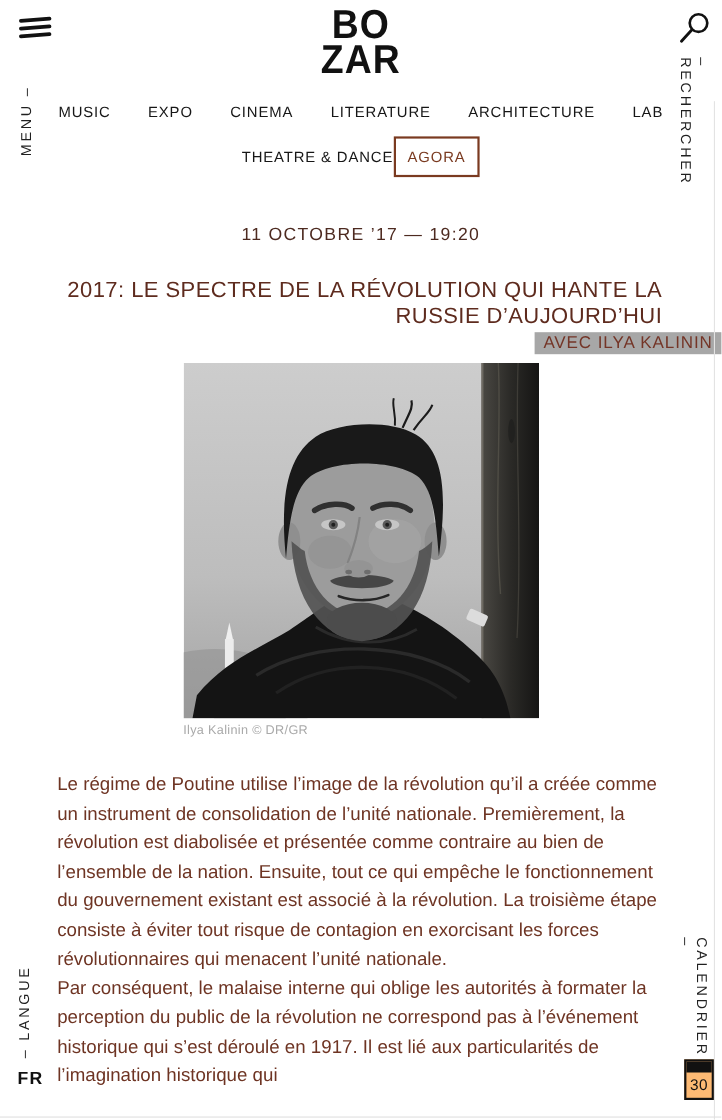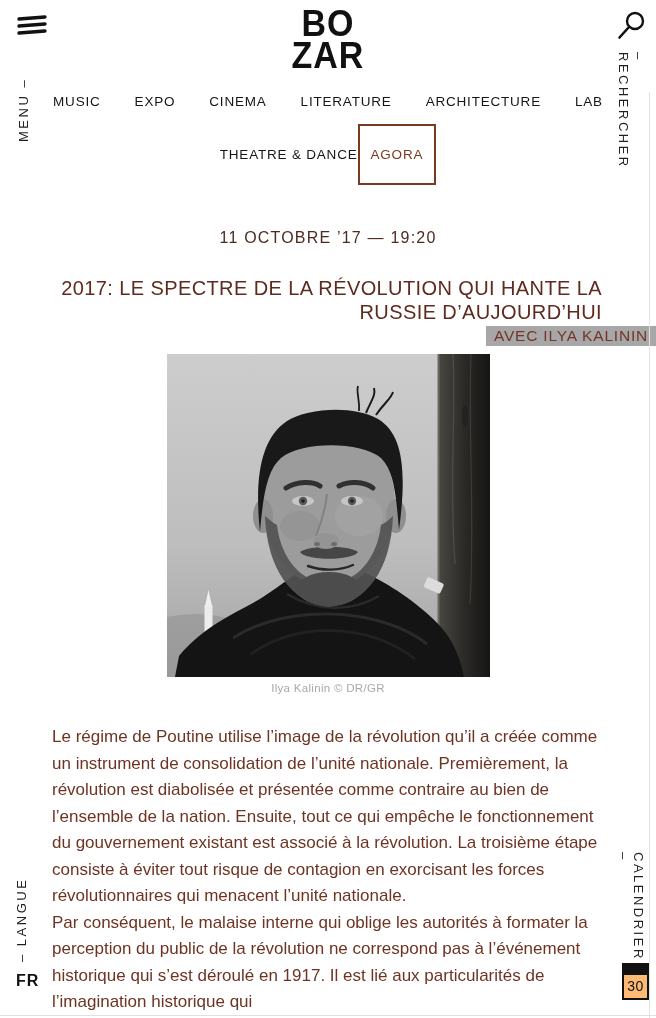--- a/index.html
+++ b/index.html
@@ -59,21 +59,21 @@
   .nav-row{display:flex;justify-content:center;align-items:center;}
   .nav-row1{gap:34px;}
   .nav-row2{margin-top:10px;}
   .nav-item{
     font-size:13.5px;letter-spacing:.8px;color:#161616;cursor:pointer;
     text-transform:uppercase;padding:5px 0;white-space:nowrap;
   }
   .nav-item.active{
     color:var(--accent-brown);
     border:2px solid var(--accent-brown);
-    padding:21px 11px;
+    padding:9px 11px;
   }
 
   
   .event-date{
     margin-top:44px;text-align:center;
     font-size:16px;letter-spacing:1.2px;color:#4d2a20;
   }
   .event-title{
     margin:30px auto 0;width:548px;text-align:right;
     font-size:20px;line-height:1.17;font-weight:400;letter-spacing:.4px;
@@ -81,21 +81,21 @@
   }
   .event-subtitle-wrap{text-align:right;margin-top:2px;}
   .event-subtitle{
     display:inline-block;background:var(--subtitle-bg);
     color:#743527;font-size:15.5px;letter-spacing:.8px;
     padding:1px 8px;text-transform:uppercase;
   }
   figure.photo{width:323px;margin:8px auto 0;}
   .photo svg{display:block;}
   figcaption{
-    text-align:center;margin-top:5px;
+    margin-top:5px;
     font-size:11.5px;color:var(--caption-gray);letter-spacing:.3px;
   }
 
   
   .article{width:552px;margin:30px auto 0;}
   .article p{
     font-size:17px;line-height:1.56;color:var(--body-brown);
     font-family:"Liberation Sans",sans-serif;
   }
 </style>

